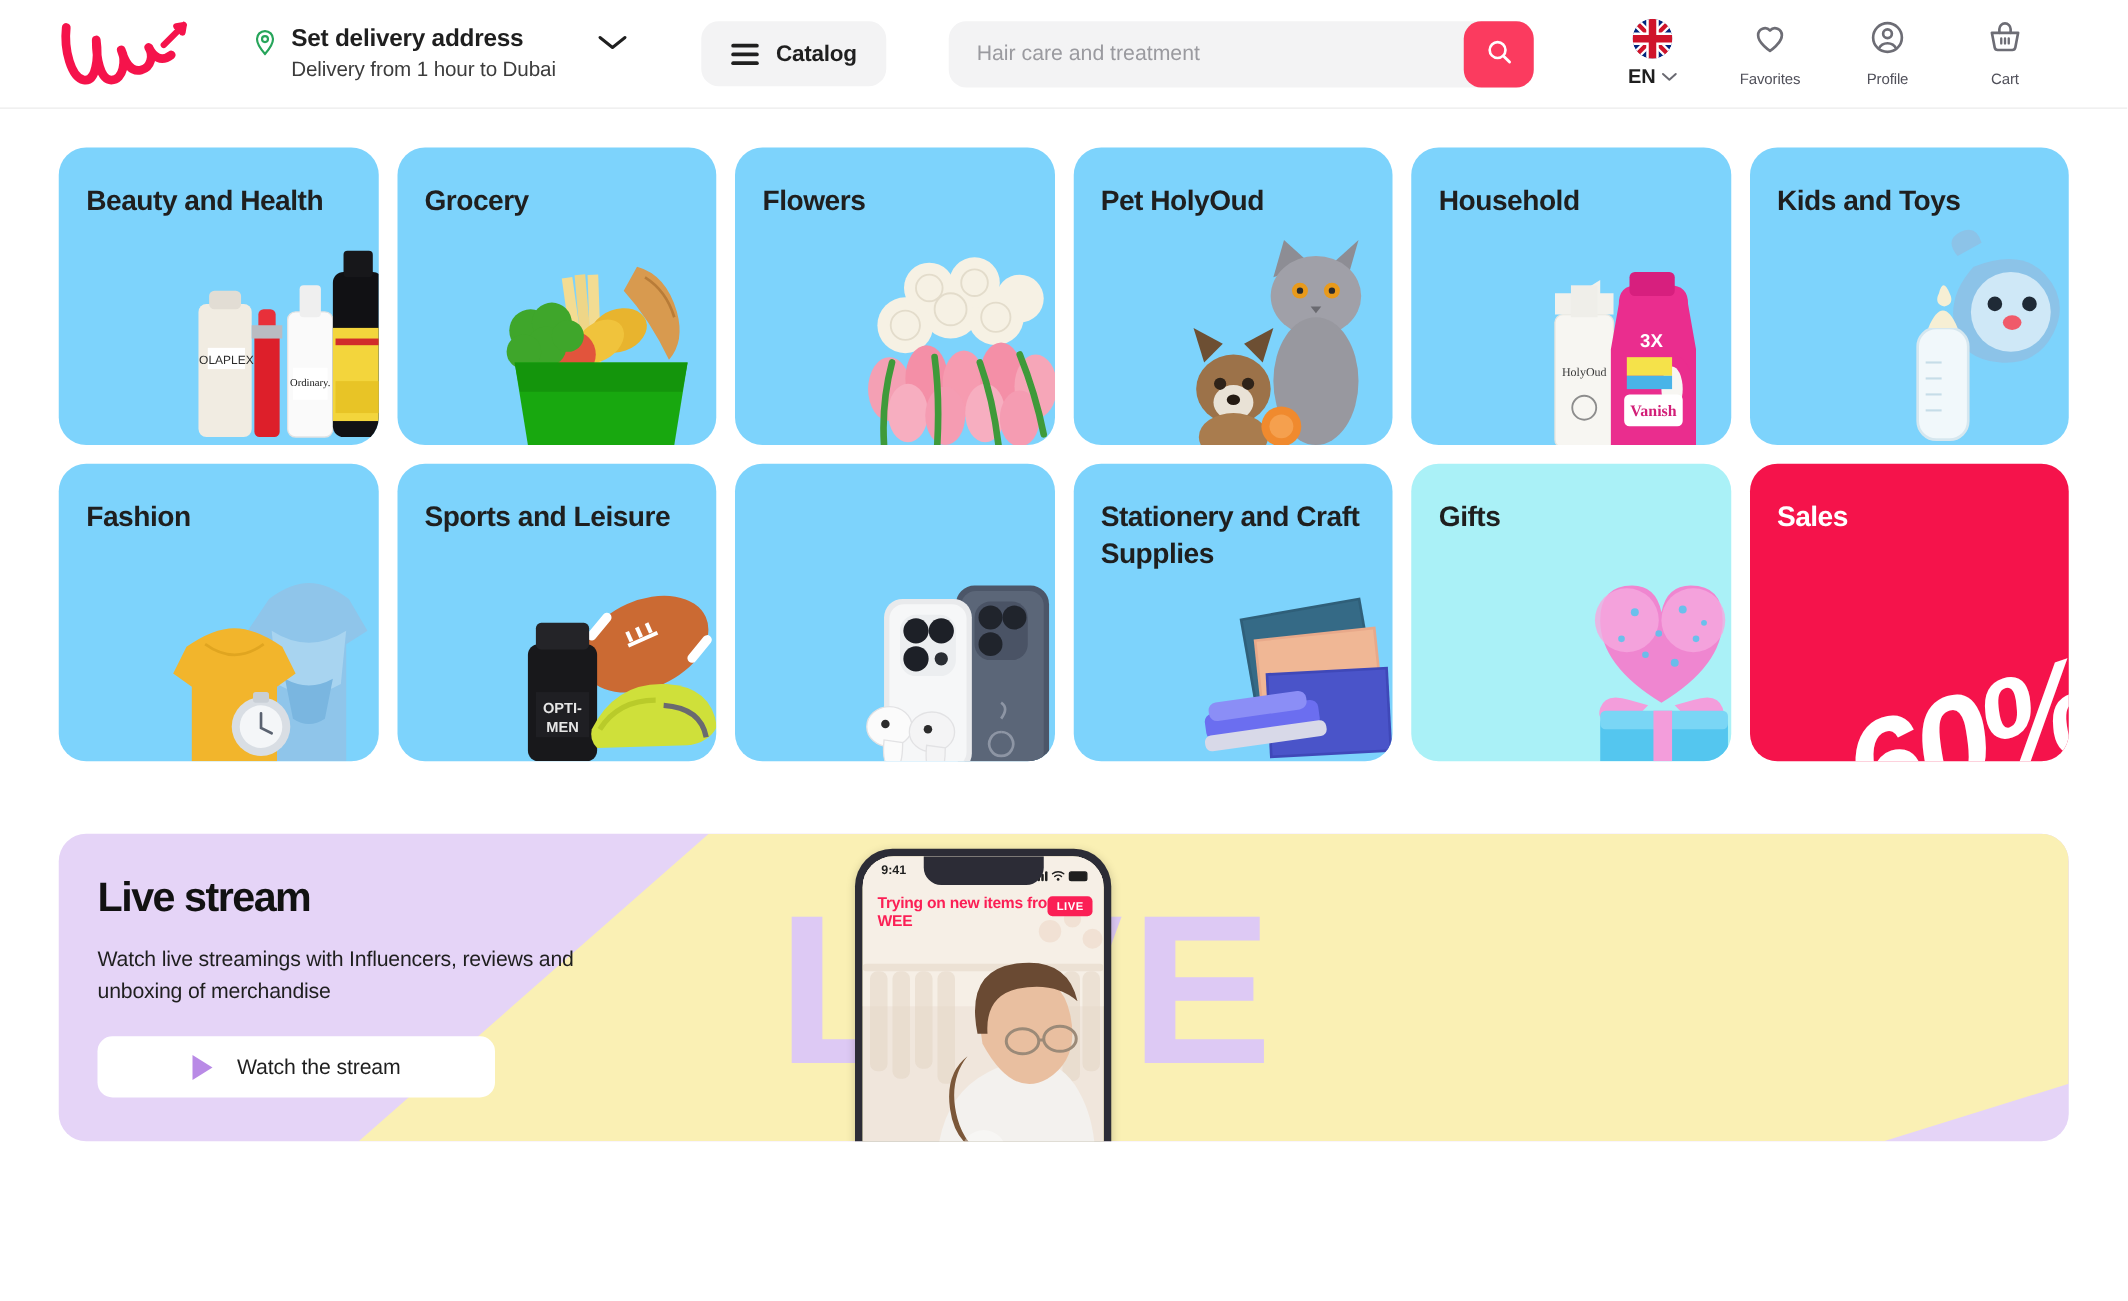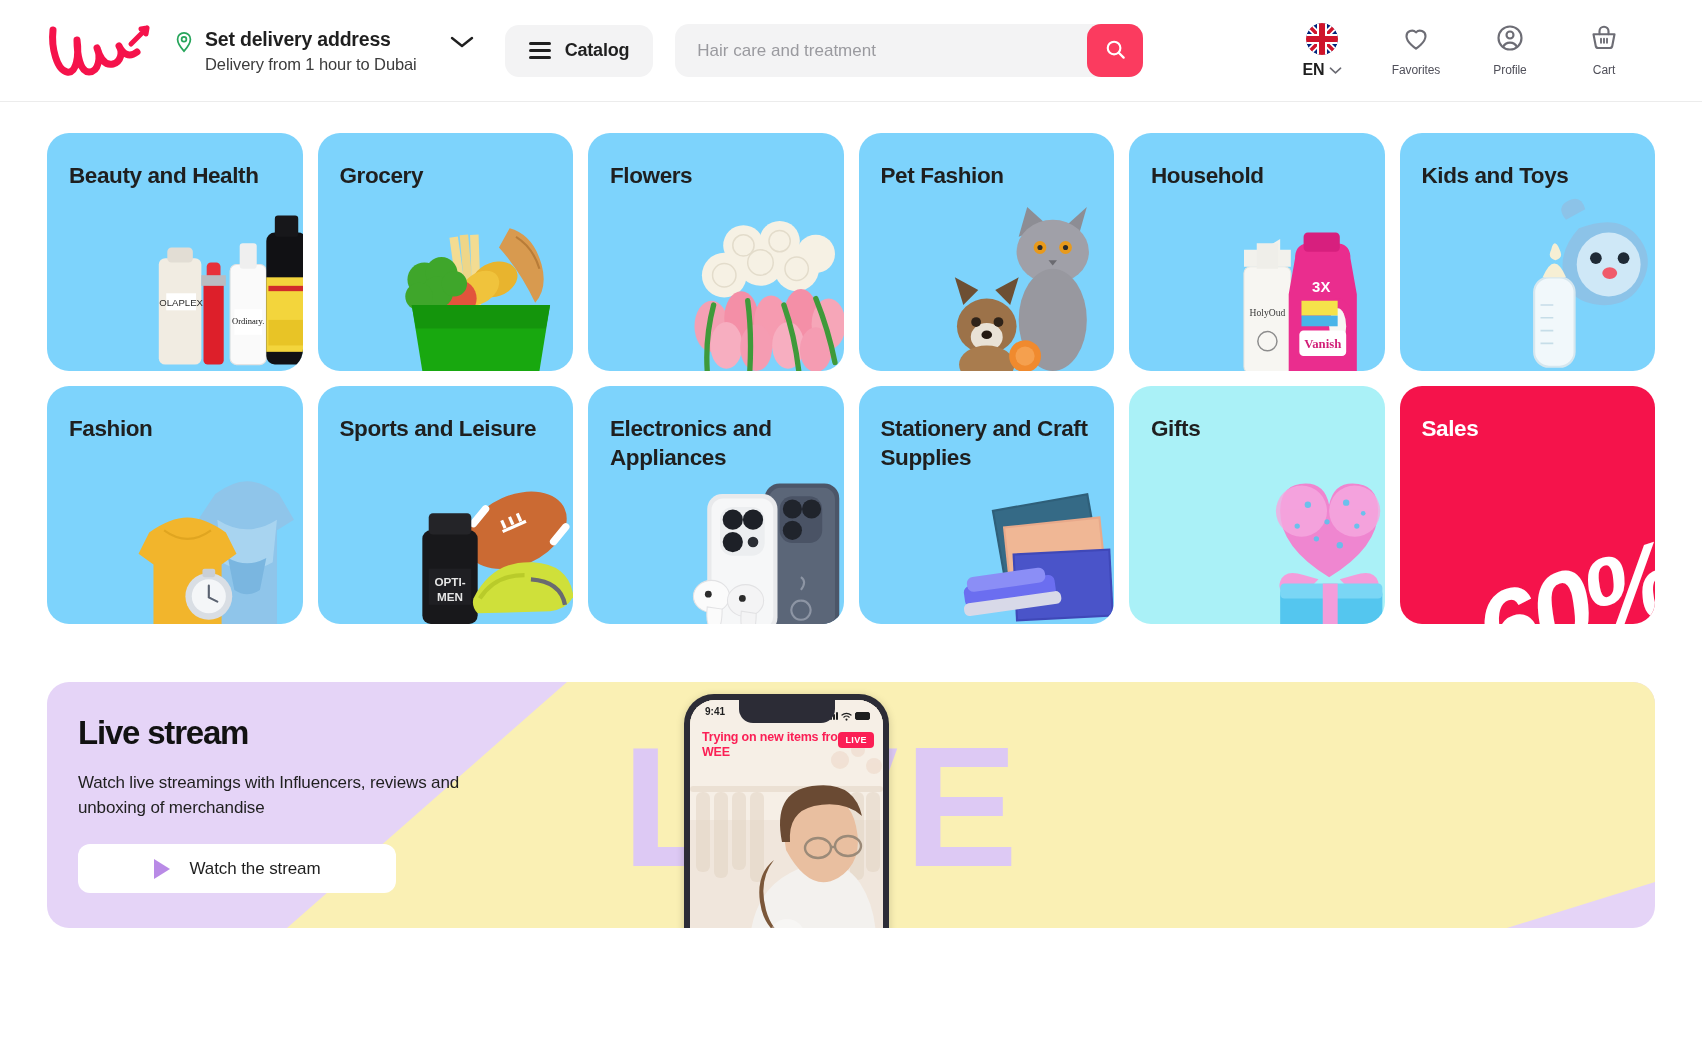--- a/index.html
+++ b/index.html
@@ -8,26 +8,27 @@
     height: 1041px;
     overflow: hidden;
     background: #ffffff;
     font-family: "Liberation Sans", sans-serif;
     -webkit-font-smoothing: antialiased;
   }
 
   
   .header {
     position: relative;
-    height: 102px;
+    height: 87px;
     border-bottom: 1px solid #ececec;
     display: flex;
     align-items: center;
     padding: 0 47px;
     background: #fff;
+    gap: 28px;
   }
   .logo {
     width: 108px;
     height: 62px;
     flex: 0 0 auto;
     margin-right: 18px;
     position: relative;
   }
   .logo svg { display: block; }
 
@@ -523,21 +524,21 @@
           <path d="M118 176 q-8 30 -6 62"></path>
             <path d="M150 172 q4 30 2 66"></path>
           <path d="M184 176 q10 28 14 62"></path>
             <path d="M214 170 q12 30 18 60"></path>
         </g>
       </svg>
     </div>
   </div>
 
   <div class="tile">
-    <div class="tile-title">Pet Fashion</div>
+    <div class="tile-title">Pet HolyOud</div>
     <div class="art">
       <svg width="100%" height="100%" viewBox="0 0 240 238" preserveAspectRatio="xMaxYMax slice">
 
         <path d="M150 112 l8 -28 l20 18z" fill="#8d8d94"></path>
         <path d="M206 112 l8 -28 l-20 18z" fill="#8d8d94"></path>
         <ellipse cx="182" cy="126" rx="34" ry="30" fill="#a0a0a8"></ellipse>
         <ellipse cx="182" cy="190" rx="32" ry="48" fill="#98989f"></ellipse>
         <circle cx="170" cy="122" r="6" fill="#e89a1c"></circle>
         <circle cx="194" cy="122" r="6" fill="#e89a1c"></circle>
         <circle cx="170" cy="122" r="2.4" fill="#2b2b2b"></circle>
@@ -638,21 +639,20 @@
         <text x="124" y="202" font-size="11" font-weight="bold" text-anchor="middle" fill="#e6e6e6" font-family="Liberation Sans">OPTI-</text>
         <text x="124" y="216" font-size="11" font-weight="bold" text-anchor="middle" fill="#e6e6e6" font-family="Liberation Sans">MEN</text>
         <path d="M146 214 q18 -36 56 -34 q34 2 38 32 q-6 12 -22 14 l-68 2 q-6 -6 -4 -14z" fill="#cfe03a"></path>
         <path d="M152 214 q14 -22 42 -22" stroke="#b9cb2a" stroke-width="4" fill="none"></path>
         <path d="M200 196 q28 2 32 24" stroke="#6a6a70" stroke-width="4" fill="none"></path>
       </svg>
     </div>
   </div>
 
   <div class="tile">
-    <div class="tile-title">Electronics and Appliances</div>
     <div class="art">
       <svg width="100%" height="100%" viewBox="0 0 240 238" preserveAspectRatio="xMaxYMax slice">
         <rect x="166" y="106" width="70" height="140" rx="14" fill="#4c5668"></rect>
         <rect x="170" y="110" width="62" height="132" rx="11" fill="#5b6678"></rect>
         <rect x="180" y="118" width="40" height="44" rx="12" fill="#4a5365"></rect>
         <circle cx="192" cy="130" r="9" fill="#20242c"></circle>
         <circle cx="210" cy="130" r="9" fill="#20242c"></circle>
         <circle cx="192" cy="150" r="9" fill="#20242c"></circle>
         <path d="M200 216 a9 9 0 1 0 0.1 0 M200 206 q6 -8 0 -12" stroke="#8d95a4" stroke-width="2" fill="none"></path>
         <rect x="112" y="116" width="66" height="130" rx="14" fill="#e9eaec"></rect>

